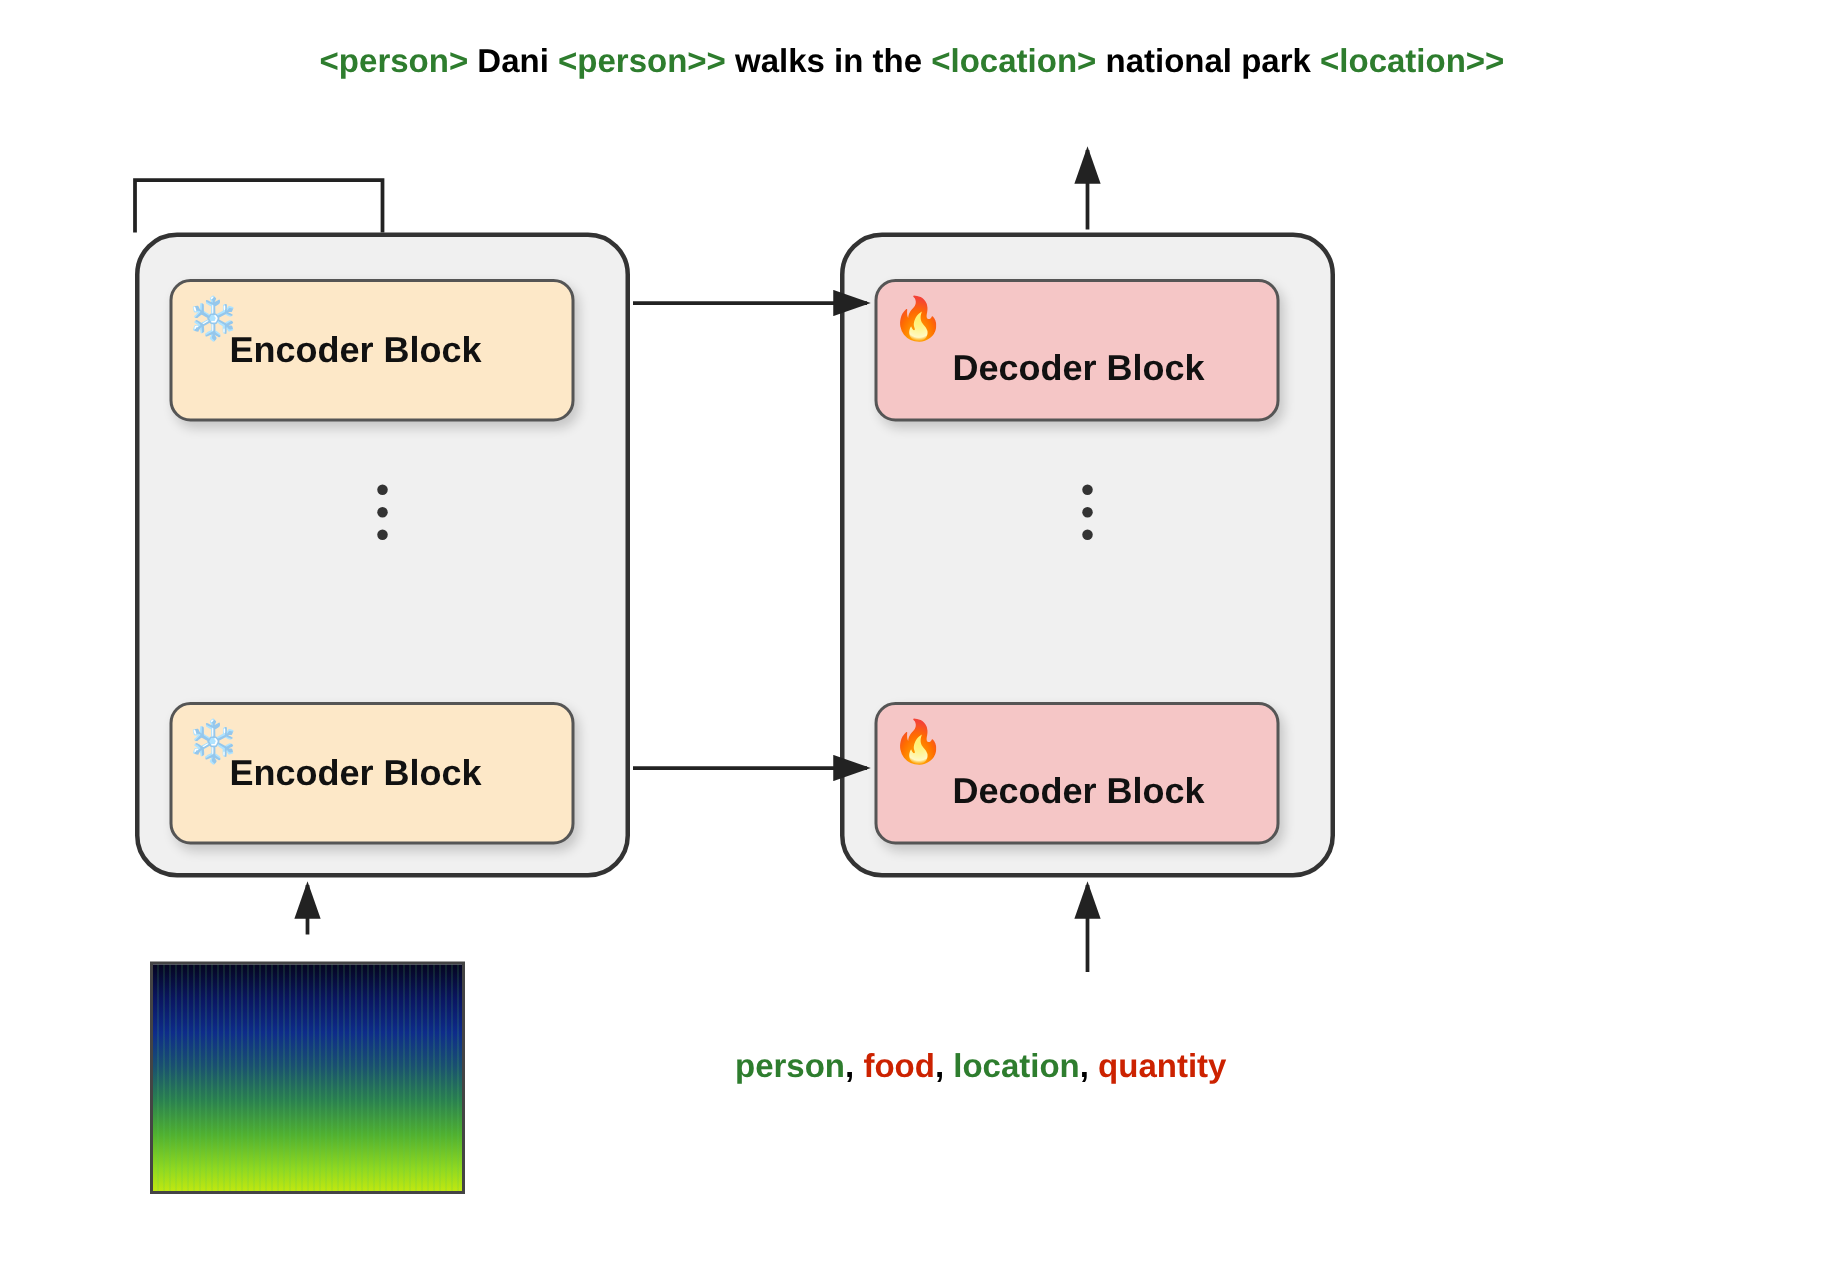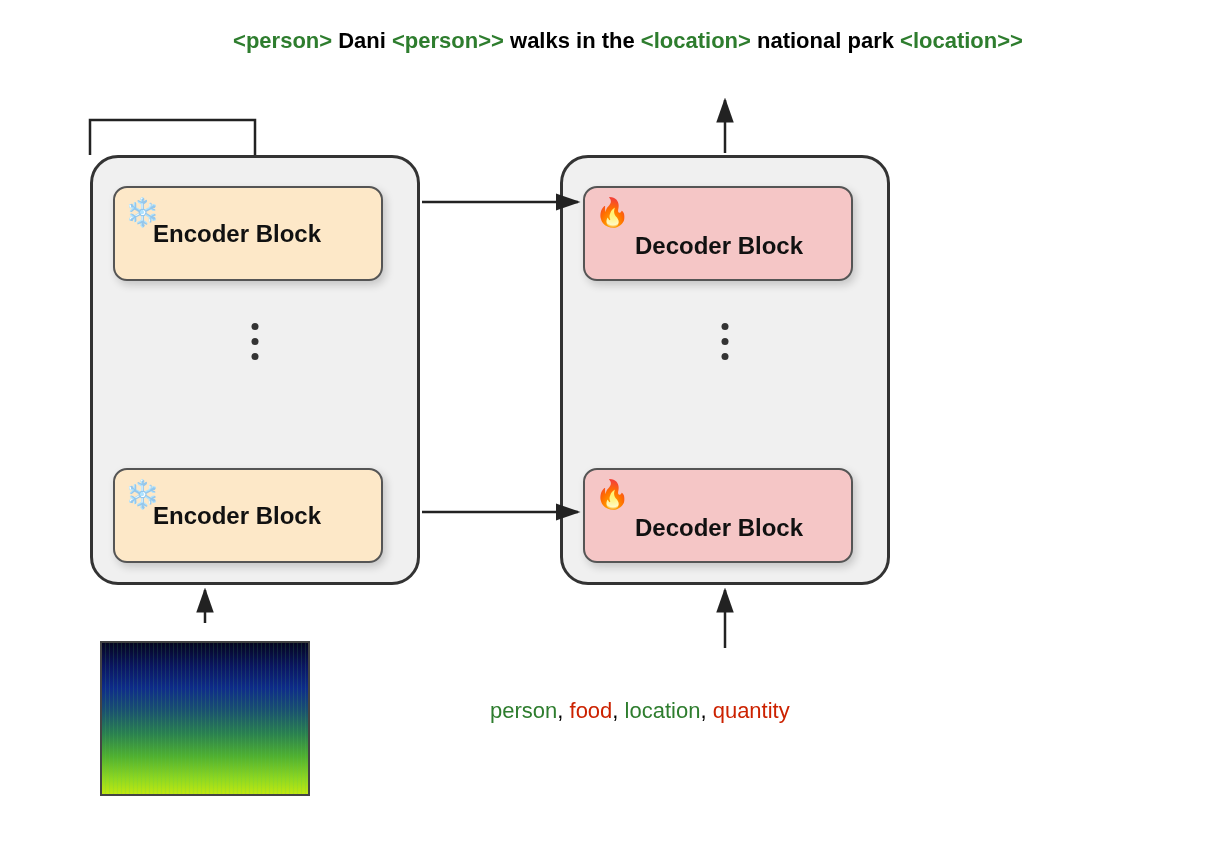--- a/index.html
+++ b/index.html
@@ -15,21 +15,20 @@
     
     .output-text {
       position: absolute;
       top: 28px;
       left: 50%;
       transform: translateX(-50%);
       font-size: 22px;
       font-weight: bold;
       white-space: nowrap;
       color: #000;
-      margin-left: 20px;
     }
     .output-text .tag {
       color: #2e7d2e;
     }
     .output-text .word {
       color: #000;
     }
 
     
     .encoder-container {
@@ -182,21 +181,21 @@
           #c0e810 100%
         );
     }
 
     
     .entity-labels {
       position: absolute;
       bottom: 130px;
       left: 490px;
       font-size: 22px;
-      font-weight: normal;
+      font-weight: bold;
     }
 
     
     
 
   </style>
 </head>
 <body>
 
 <div class="output-text">

